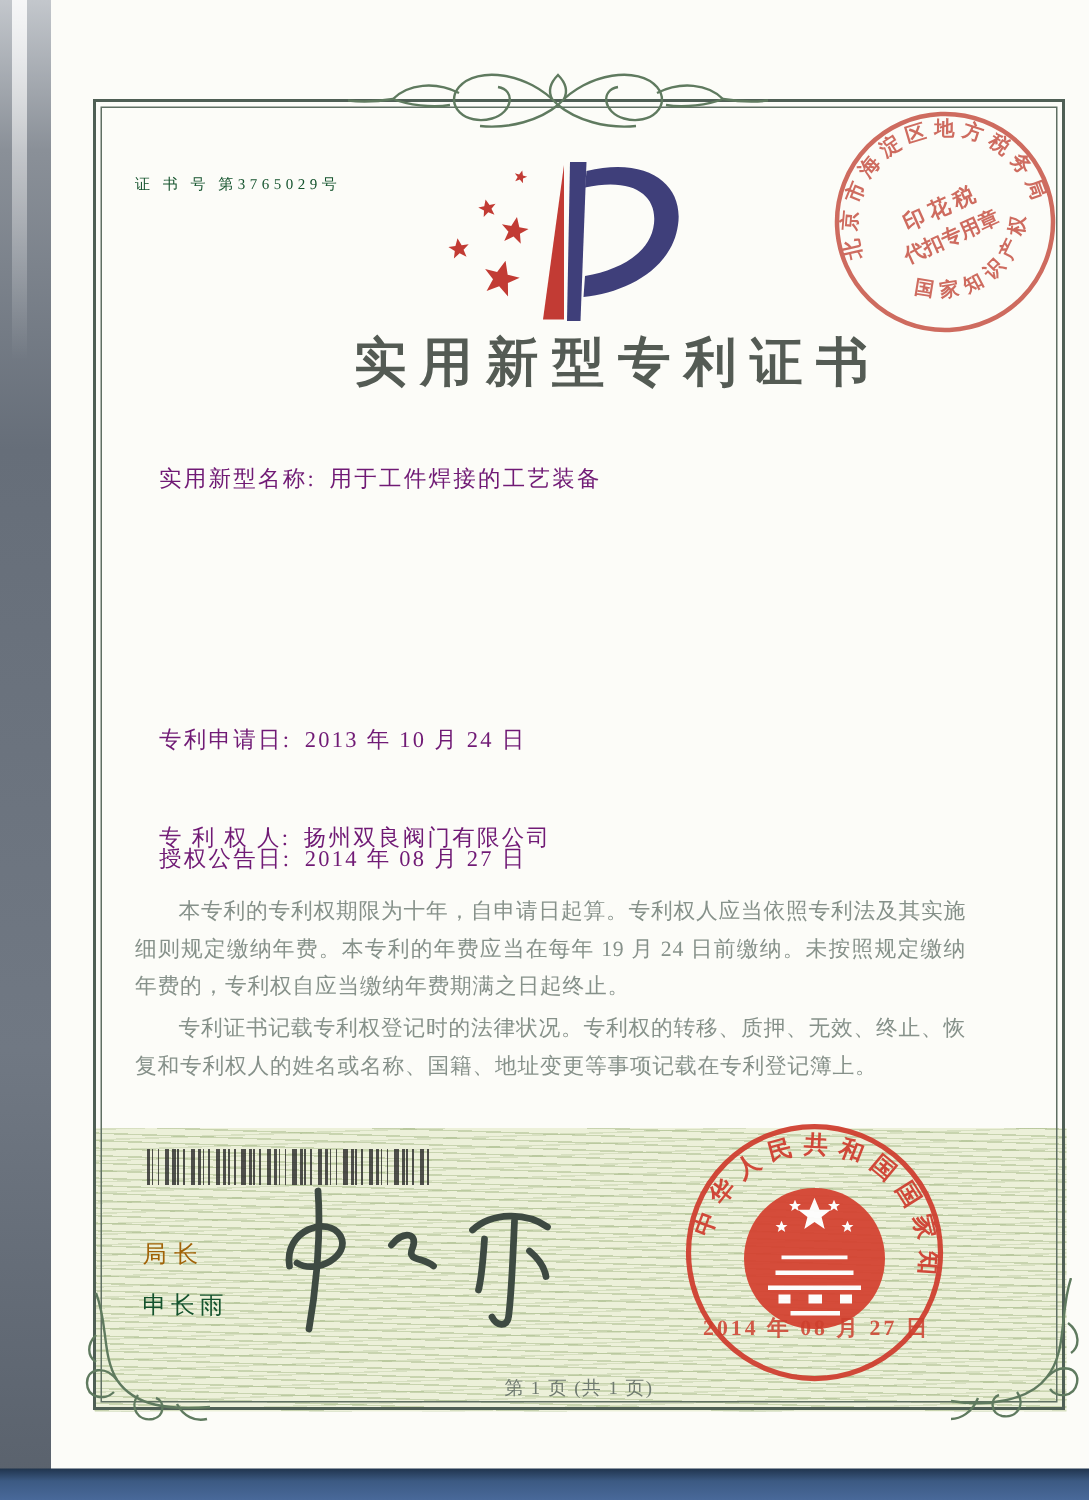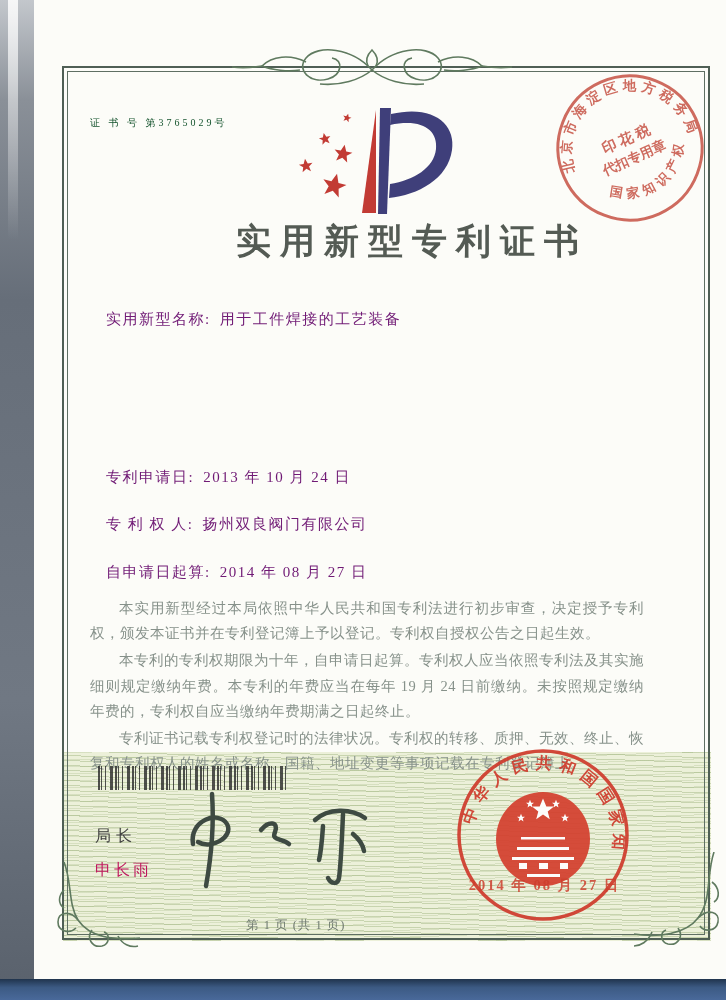--- a/index.html
+++ b/index.html
@@ -19,32 +19,32 @@
                      repeating-linear-gradient(-2deg,rgba(140,165,105,.22) 0 1px,transparent 1px 7px);}
   .frame{position:absolute;left:62px;top:66px;width:648px;height:874px;
     border:2px solid #4f5f55;box-sizing:border-box;}
   .frame-inner{position:absolute;inset:3px;border:1px solid #5f6f63;}
   .abs{position:absolute;}
   .cert-no{left:90px;top:116px;font-size:10px;letter-spacing:3px;color:#14532d;}
   .title{left:62px;top:218px;width:700px;text-align:center;font-size:35px;font-weight:700;
     letter-spacing:9px;color:#545b54;}
   .field{left:92px;font-size:15px;color:#701a75;letter-spacing:1.5px;white-space:nowrap;margin-left:14px;}
   .field .lbl{margin-right:9px;}
-  .f0{top:310px}.f1{top:363px}.f2{top:416px}.f3{top:468px}.f4{top:515px}.f5{top:563px}
+  .f0{top:310px}.f1{top:363px}.f2{top:416px}.f3{top:484px}.f4{top:549px}.f5{top:563px}
   .paras{left:90px;top:596px;width:554px;color:#86918a;}
   .paras p{margin:0 0 2px 0;font-size:14.5px;line-height:1.74;text-indent:2em;
     text-align:justify;letter-spacing:.5px;}
   .barcode{left:98px;top:766px;width:188px;height:24px;opacity:.82;
     background:repeating-linear-gradient(90deg,#2b2b2b 0 2px,transparent 2px 3px,#2b2b2b 3px 4px,
       transparent 4px 7px,#2b2b2b 7px 8px,transparent 8px 12px,#2b2b2b 12px 15px,transparent 15px 17px);}
-  .sig-role{left:95px;top:826px;font-size:16px;color:#404040;letter-spacing:5px;}
-  .sig-name{left:95px;top:860px;font-size:16px;color:#be185d;letter-spacing:3px;}
+  .sig-role{left:95px;top:826px;font-size:16px;color:#a16207;letter-spacing:5px;}
+  .sig-name{left:95px;top:860px;font-size:16px;color:#14532d;letter-spacing:3px;}
   .seal-date{left:452px;top:876px;width:185px;text-align:center;font-size:14.5px;
     color:rgba(204,62,45,.85);letter-spacing:2px;font-weight:600;}
-  .page-info{left:246px;top:917px;width:280px;text-align:left;font-size:12.5px;color:#6f7a70;
+  .page-info{left:246px;top:917px;width:280px;text-align:center;font-size:12.5px;color:#6f7a70;
     letter-spacing:1px;}
   .stamp-wrap{left:551px;top:69px;width:158px;height:158px;transform:rotate(-24deg);opacity:.88;}
   .seal-wrap{left:455px;top:747px;width:176px;height:176px;opacity:.93;}
   .orn{color:#5f7a5f;}
 </style>
 </head>
 <body>
 
 <div class="stage">
   <div class="paper"></div>
@@ -125,25 +125,24 @@
   <div class="abs field f0">
     <span class="lbl">实用新型名称:</span><span>用于工件焊接的工艺装备</span>
   </div>
   <div class="abs field f3">
     <span class="lbl">专利申请日:</span><span>2013 年 10 月 24 日</span>
   </div>
   <div class="abs field f4">
     <span class="lbl">专 利 权 人:</span><span>扬州双良阀门有限公司</span>
   </div>
   <div class="abs field f5">
-    <span class="lbl">自申请日起算:</span><span>2014 年 08 月 27 日</span>
+    <span class="lbl">授权公告日:</span><span>2014 年 08 月 27 日</span>
   </div>
 
   <div class="abs paras">
-    <p>本实用新型经过本局依照中华人民共和国专利法进行初步审查，决定授予专利权，颁发本证书并在专利登记簿上予以登记。专利权自授权公告之日起生效。</p>
     <p>本专利的专利权期限为十年，自申请日起算。专利权人应当依照专利法及其实施细则规定缴纳年费。本专利的年费应当在每年 19 月 24 日前缴纳。未按照规定缴纳年费的，专利权自应当缴纳年费期满之日起终止。</p>
     <p>专利证书记载专利权登记时的法律状况。专利权的转移、质押、无效、终止、恢复和专利权人的姓名或名称、国籍、地址变更等事项记载在专利登记簿上。</p>
   </div>
 
   <div class="abs barcode"></div>
 
   <div class="abs sig-role">局长</div>
   <div class="abs sig-name">申长雨</div>
 
   <svg class="abs" style="left:165px;top:786px" width="240" height="108" viewBox="0 0 240 108">

